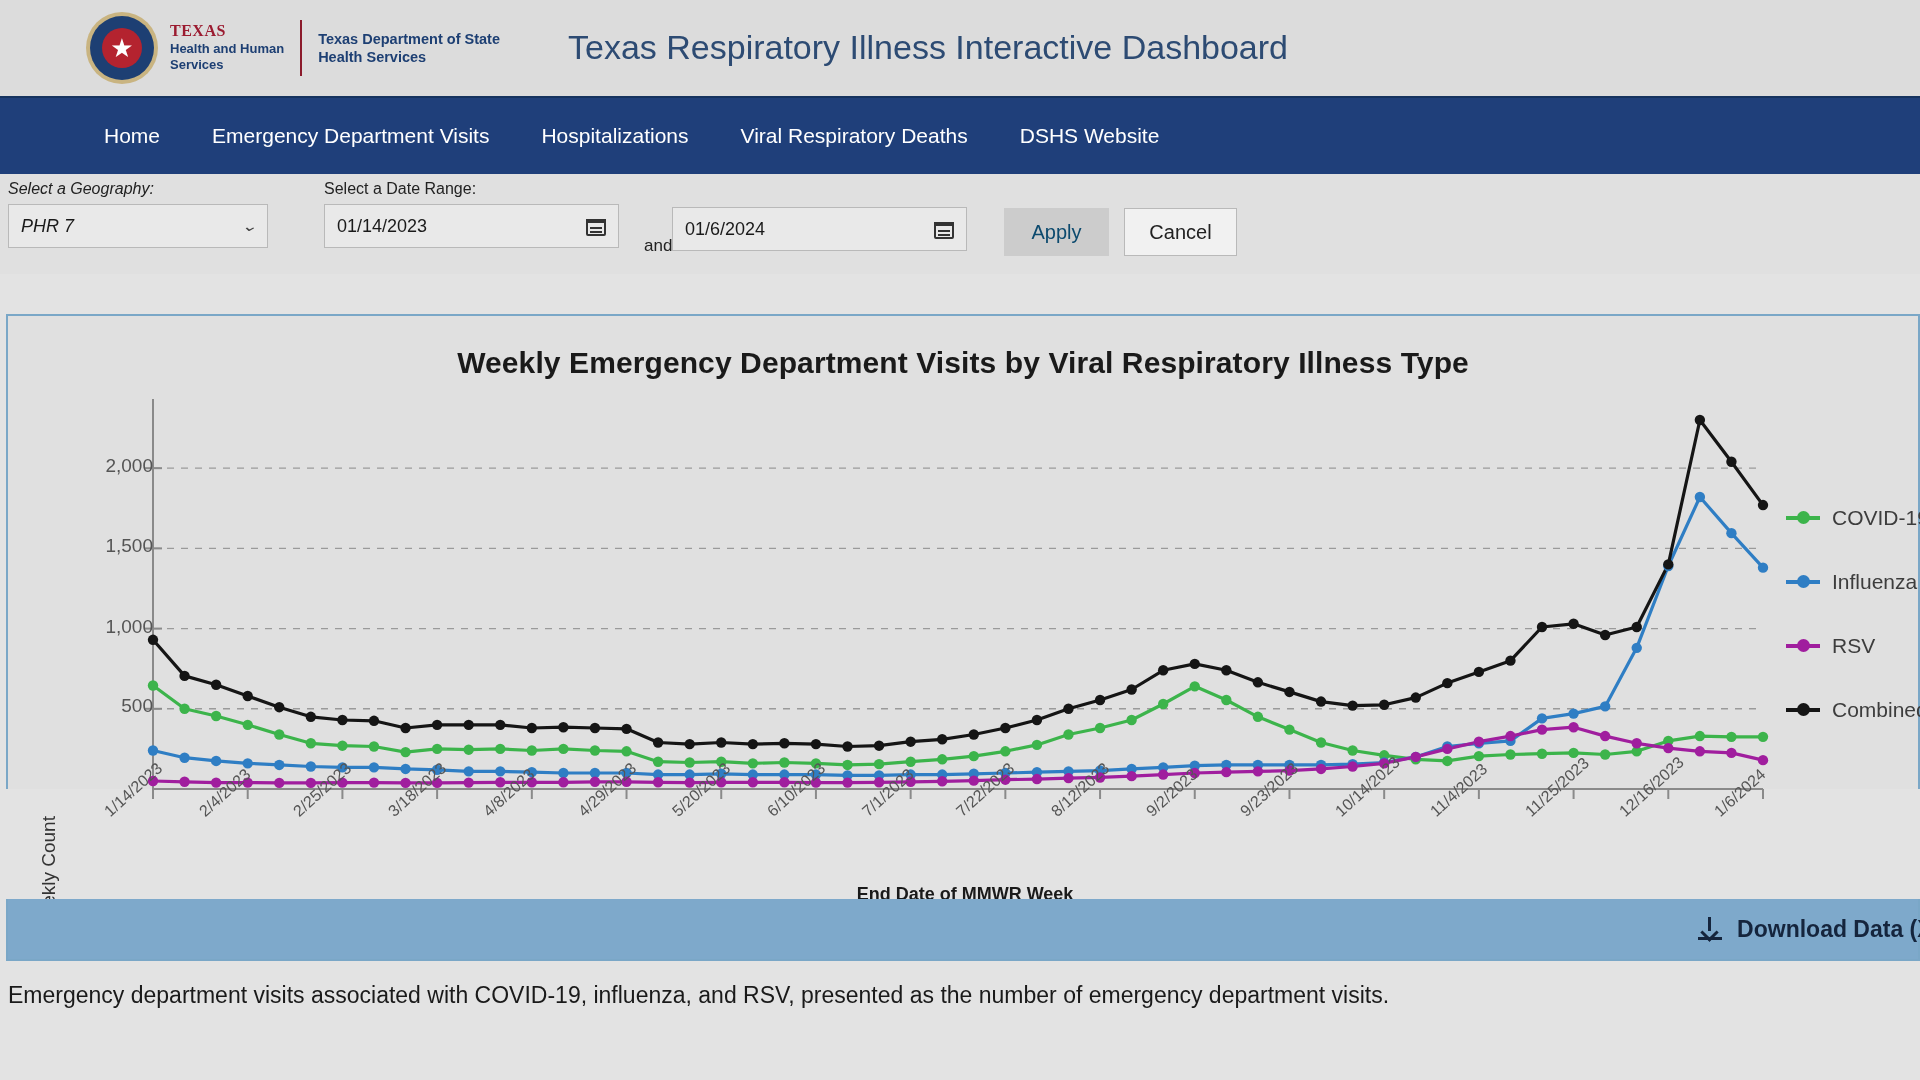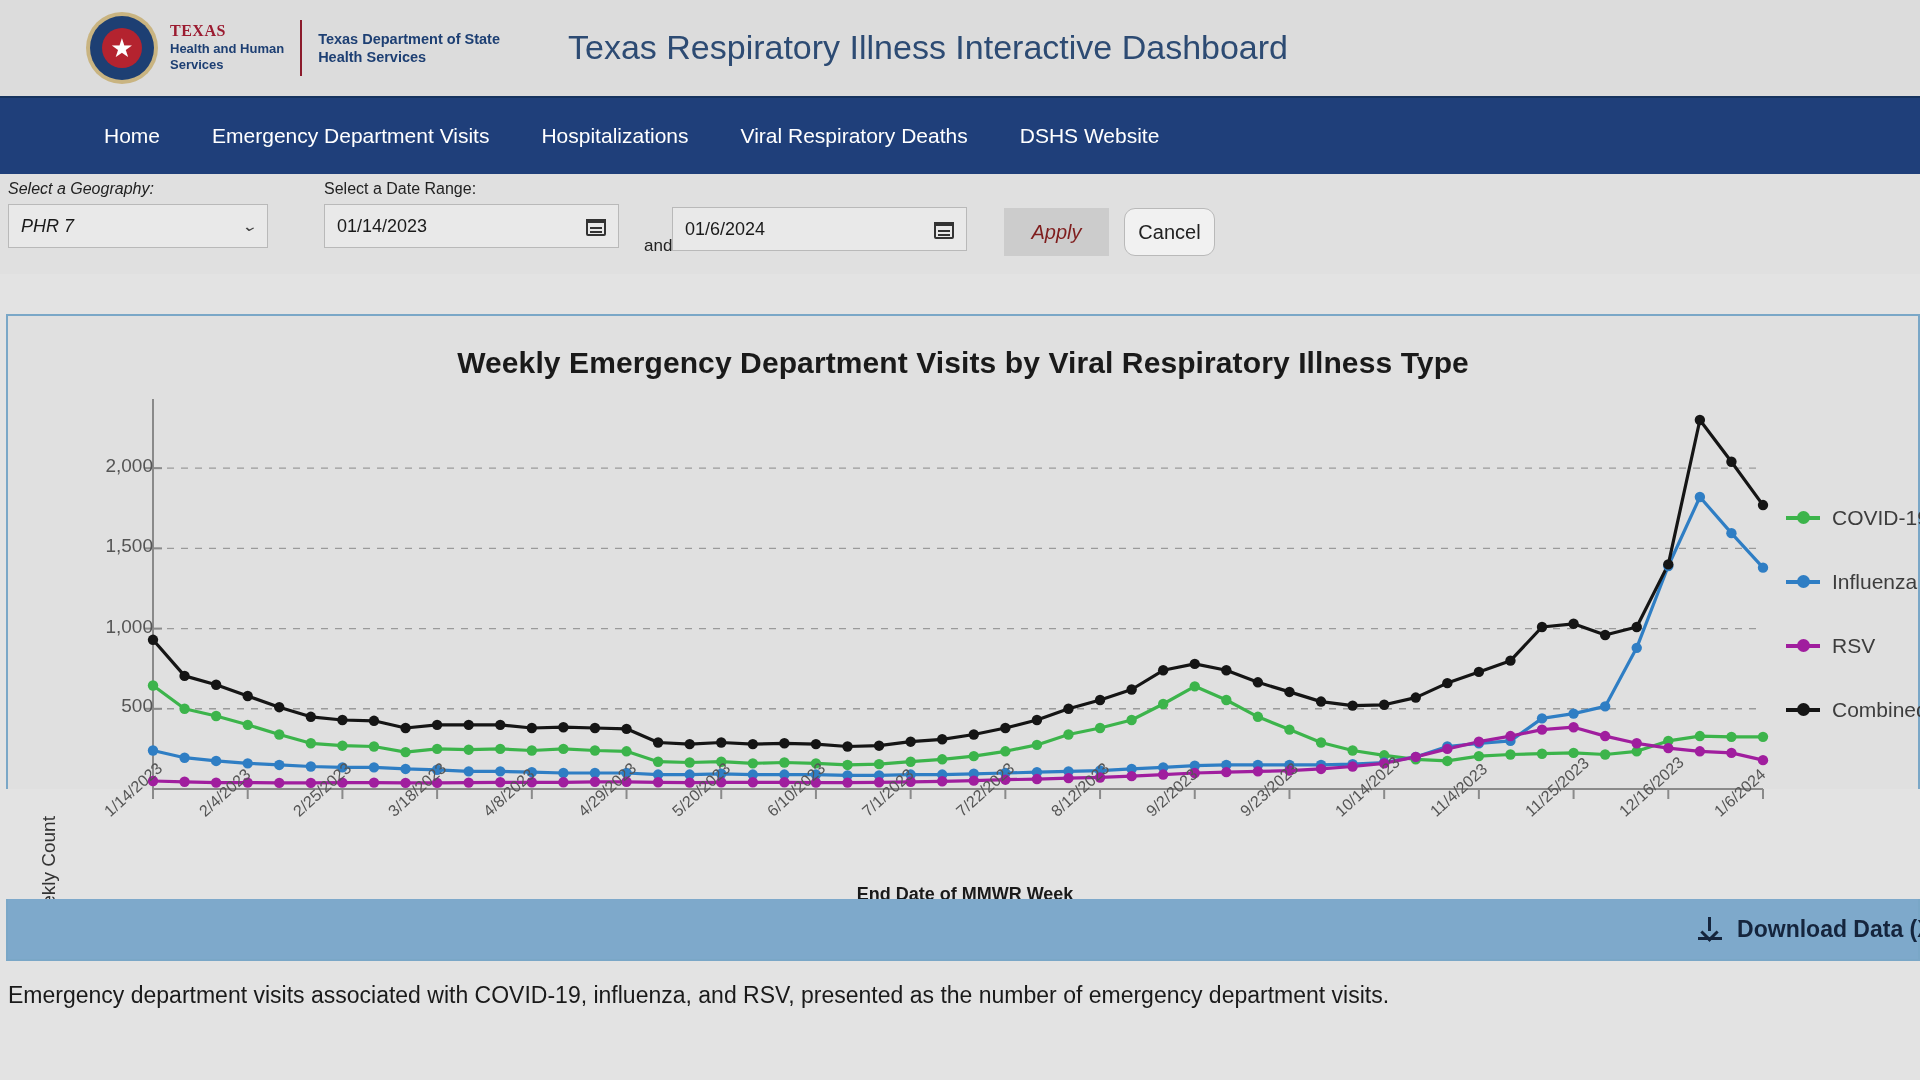--- a/index.html
+++ b/index.html
@@ -175,23 +175,22 @@
   .btn {
     position: absolute;
     height: 48px;
     display: flex; align-items: center; justify-content: center;
     font-size: 20px;
     border: 1px solid #b9b9b9;
     cursor: pointer;
   }
   .btn-apply {
     background: #cccccc;
-    color: #7f1d1d;
+    color: #0c4a6e;
     border-color: #cccccc;
-    font-style: italic;
   }
   .btn-cancel {
     background: #f1f1f1;
     color: #222;
   }
 
   
   .chart-panel {
     position: absolute;
     left: 6px;
@@ -403,21 +402,21 @@
       <span class="cal-icon">
         <span class="body"></span>
           <span class="top"></span>
           <span class="l1"></span>
           <span class="l2"></span>
       </span>
     </div>
   </div>
 
   <div class="btn btn-apply" style="left:1004px; top:34px; width:105px;">Apply</div>
-  <div class="btn btn-cancel" style="left:1124px; top:34px; width:91px;border-radius:11px;">Cancel</div>
+  <div class="btn btn-cancel" style="left:1124px; top:34px; width:113px;">Cancel</div>
 </div>
 
 <div class="chart-panel">
   <div class="chart-title">Weekly Emergency Department Visits by Viral Respiratory Illness Type</div>
 
   <div class="plot-wrap">
     <div class="ylabel">Weekly Count</div>
     <div class="ytick-col" id="ytick-col">
         <div class="ytick" style="top: 289px; margin-top: 12px;">500</div>
         <div class="ytick" style="top: 221.583px;">1,000</div>

